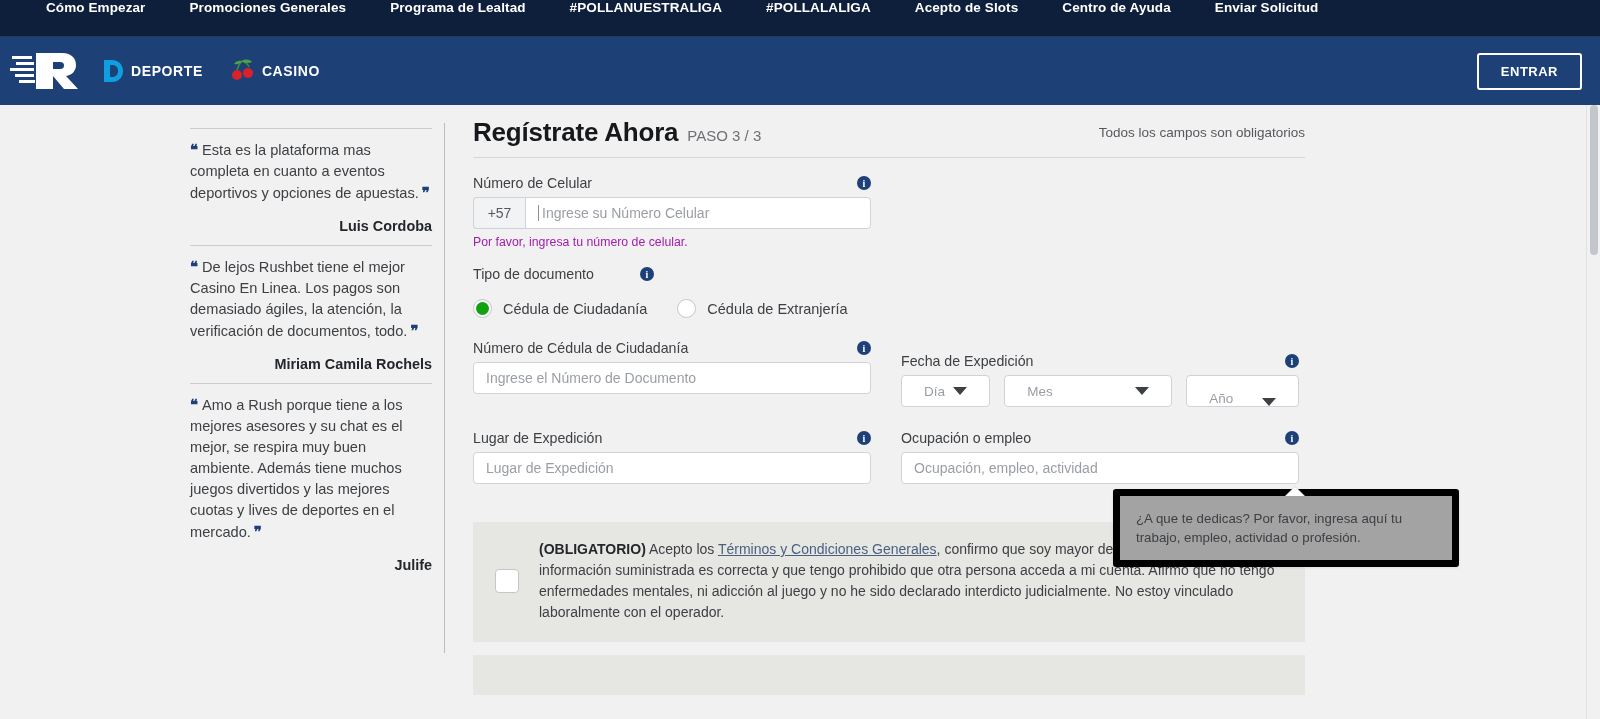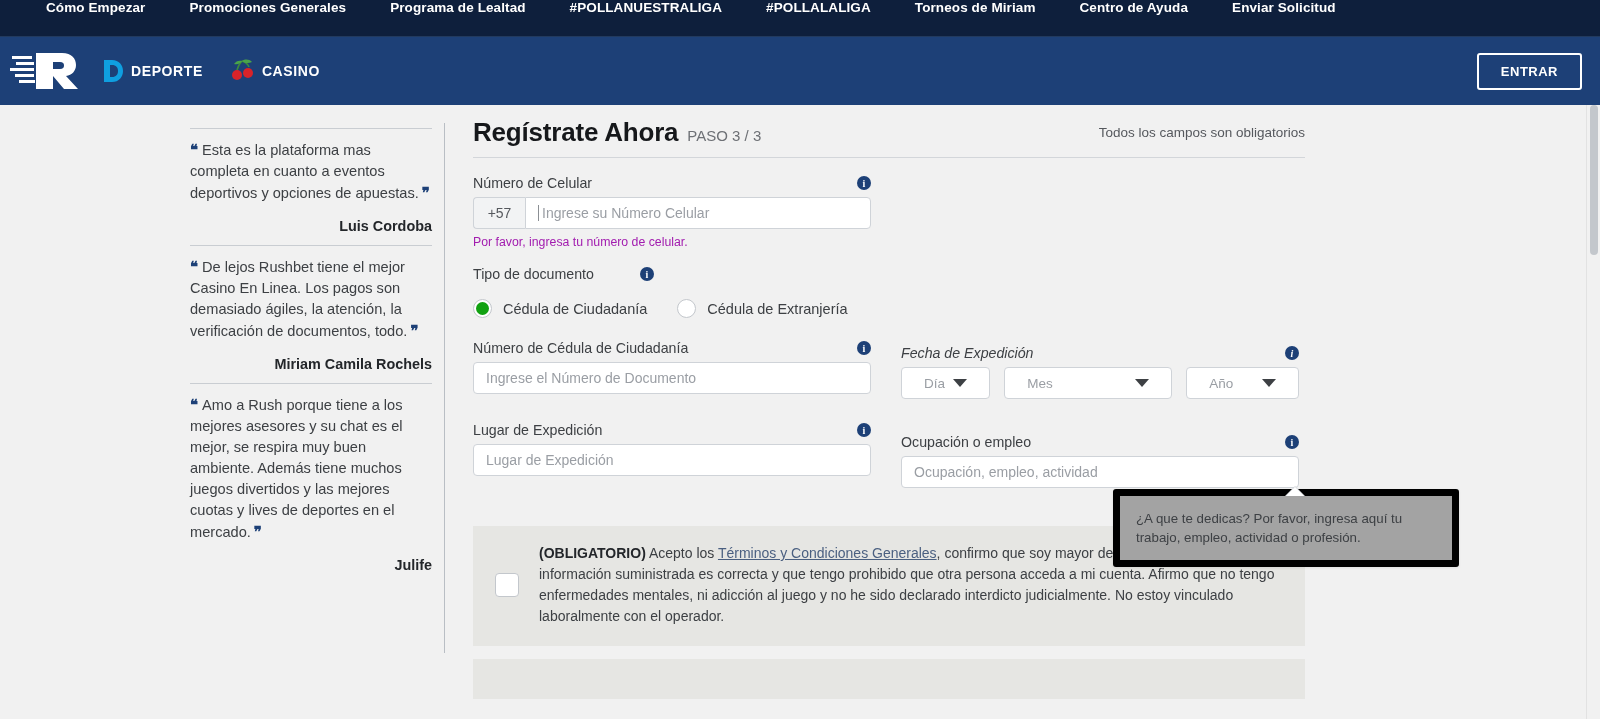--- a/index.html
+++ b/index.html
@@ -289,21 +289,21 @@
     display: flex;
     align-items: center;
     padding: 0 22px;
     font-size: 13.5px;
     color: #9a9ea4;
     cursor: pointer;
   }
   .select-box .sel-val { flex: 1; }
   .sel-day { width: 90px; }
   .sel-month { width: 170px; }
-  .sel-year { width: 114px; }
+  .sel-year { width: 114px; align-items: flex-end; }
   .caret-down {
     width: 0; height: 0;
     border-left: 7px solid transparent;
     border-right: 7px solid transparent;
     border-top: 8px solid #3d4044;
     margin-left: 6px;
   }
 
   
   .tooltip {
@@ -393,21 +393,21 @@
 </style>
 </head>
 <body>
 
 <div class="topnav">
   <div class="topnav-item">Cómo Empezar</div>
   <div class="topnav-item">Promociones Generales</div>
   <div class="topnav-item">Programa de Lealtad</div>
   <div class="topnav-item">#POLLANUESTRALIGA</div>
   <div class="topnav-item">#POLLALALIGA</div>
-  <div class="topnav-item">Torneos de Miriam</div>
+  <div class="topnav-item">Acepto de Slots</div>
   <div class="topnav-item">Centro de Ayuda</div>
   <div class="topnav-item">Enviar Solicitud</div>
 </div>
 
 <div class="header">
 
   <div class="logo-r">
     <svg width="74" height="46" viewBox="0 0 74 46">
       <g fill="#ffffff">
         <rect x="2" y="8" width="20" height="3"></rect>
@@ -523,21 +523,21 @@
         <div class="field-label-row" style="margin-top:0;">
           <span class="field-label">Número de Cédula de Ciudadanía</span>
           <span class="info-icon far">i</span>
         </div>
         <div class="input-box">
           <span>Ingrese el Número de Documento</span>
         </div>
       </div>
 
       <div class="col">
-        <div class="field-label-row" style="margin-top:5px;font-style:italic;">
+        <div class="field-label-row" style="margin-top:13px;">
           <span class="field-label">Fecha de Expedición</span>
           <span class="info-icon far">i</span>
         </div>
         <div class="date-row">
           <div class="select-box sel-day">
             <span class="sel-val">Día</span>
             <span class="caret-down"></span>
           </div>
           <div class="select-box sel-month">
             <span class="sel-val">Mes</span>
@@ -556,21 +556,21 @@
         <div class="field-label-row" style="margin-top:0;">
           <span class="field-label">Lugar de Expedición</span>
           <span class="info-icon far">i</span>
         </div>
         <div class="input-box">
           <span>Lugar de Expedición</span>
         </div>
       </div>
 
       <div class="col">
-        <div class="field-label-row" style="margin-top:12px;">
+        <div class="field-label-row" style="margin-top:0;">
           <span class="field-label">Ocupación o empleo</span>
           <span class="info-icon far">i</span>
         </div>
         <div class="input-box">
           <span>Ocupación, empleo, actividad</span>
         </div>
       </div>
     </div>
 
     <div class="tooltip">

